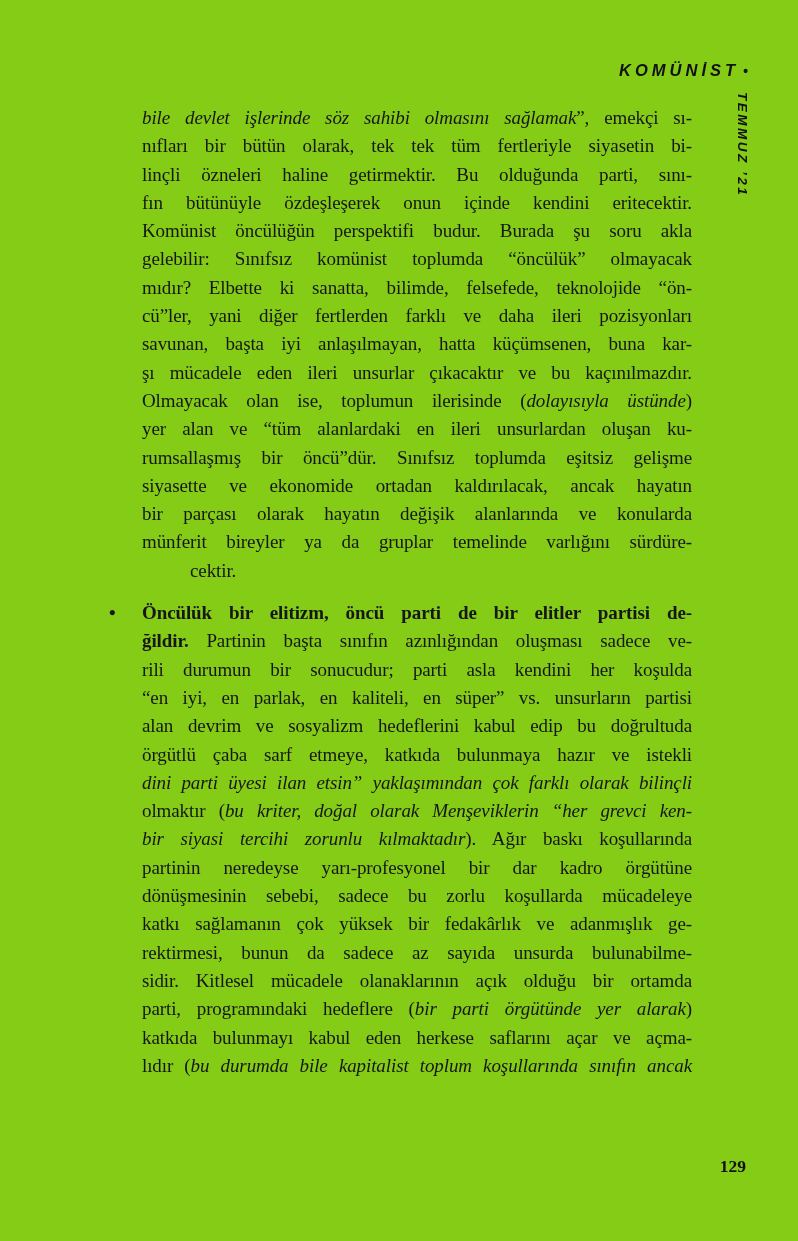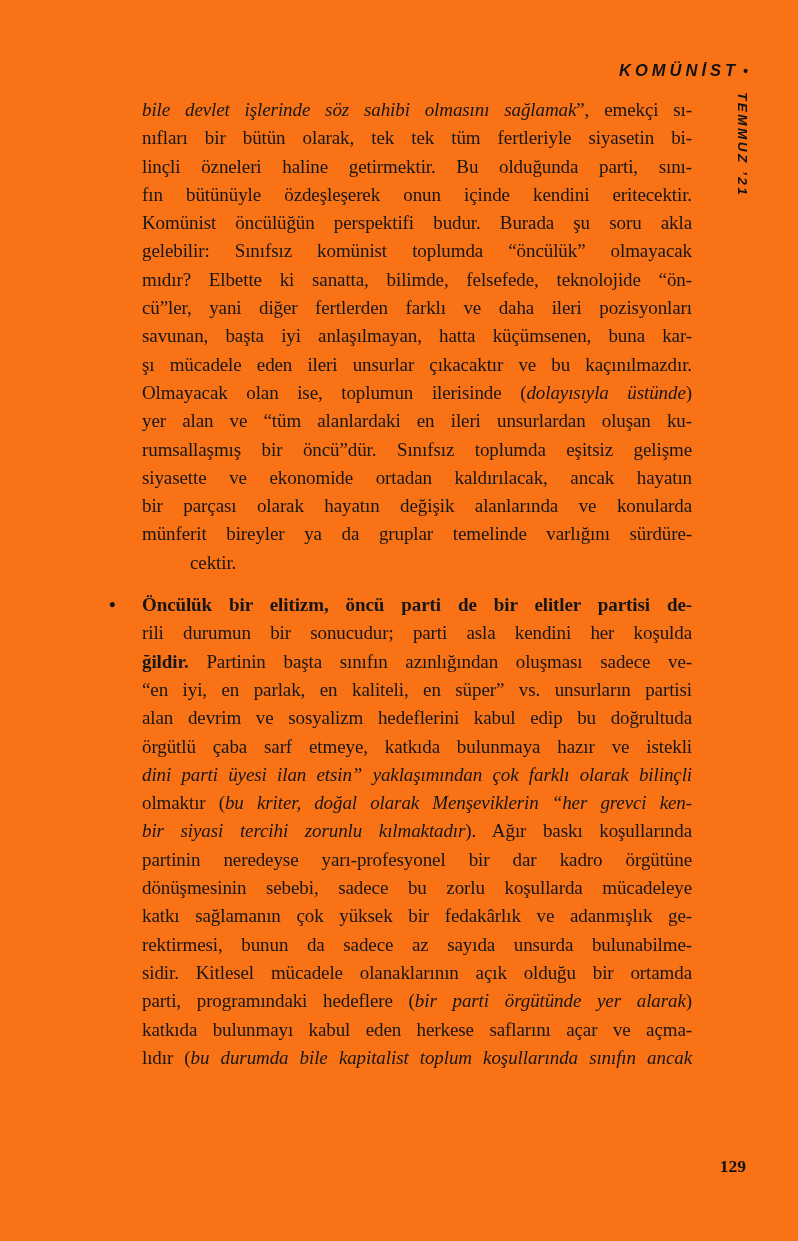--- a/index.html
+++ b/index.html
@@ -4,21 +4,21 @@
 <style>
   * { margin:0; padding:0; box-sizing:border-box; }
   html,body { width:798px; height:1241px; }
   body {
     background:#ffffff;
     font-family:"Liberation Serif", serif;
     color:#161616;
     position:relative;
     overflow:hidden;
   }
-  .page { position:absolute; inset:0; background:#f97316; }
+  .page { position:absolute; inset:0; background:#84cc16; }
 
   .header {
     position:absolute; top:61px; right:50px;
     font-family:"Liberation Sans", sans-serif;
     font-weight:bold; font-style:italic;
     font-size:16.5px; letter-spacing:4px;
     color:#111;
     white-space:nowrap;
   }
   .hdr-bullet { font-size:14px; letter-spacing:0; margin-left:4px; }
@@ -27,21 +27,21 @@
     position:absolute; top:92px; right:48px;
     writing-mode:vertical-rl;
     font-family:"Liberation Sans", sans-serif;
     font-weight:bold; font-style:italic;
     font-size:13.5px; letter-spacing:2.5px;
     color:#111;
     white-space:nowrap;
   }
 
   .body-text {
-    position:absolute; left:142px; top:96px; width:550px;
+    position:absolute; left:142px; top:104px; width:550px;
     font-size:19px; line-height:28.3px;
     letter-spacing:-0.1px;
   }
   .line { text-align:justify; text-align-last:justify; min-height:28.3px; }
   .line.last { text-align-last:left;margin-left:48px; }
   .it { font-style:italic; }
   .bd { font-weight:bold; }
 
   .bullet-item { position:relative; margin-top:14px; }
   .bullet-marker {
@@ -84,22 +84,22 @@
         <div class="line"><span>siyasette ve ekonomide ortadan kaldırılacak, ancak hayatın</span></div>
         <div class="line"><span>bir parçası olarak hayatın değişik alanlarında ve konularda</span></div>
         <div class="line"><span>münferit bireyler ya da gruplar temelinde varlığını sürdüre-</span></div>
         <div class="line last"><span>cektir.</span></div>
       </div>
 
     <div class="bullet-item">
       <span class="bullet-marker">•</span>
       <div class="bullet-text">
           <div class="line"><span class="bd">Öncülük bir elitizm, öncü parti de bir elitler partisi de-</span></div>
+          <div class="line"><span class="bd">ğildir.</span><span> Partinin başta sınıfın azınlığından oluşması sadece ve-</span></div>
           <div class="line"><span>rili durumun bir sonucudur; parti asla kendini her koşulda</span></div>
-          <div class="line"><span class="bd">ğildir.</span><span> Partinin başta sınıfın azınlığından oluşması sadece ve-</span></div>
           <div class="line"><span>“en iyi, en parlak, en kaliteli, en süper” vs. unsurların partisi</span></div>
           <div class="line"><span>alan devrim ve sosyalizm hedeflerini kabul edip bu doğrultuda</span></div>
           <div class="line"><span>örgütlü çaba sarf etmeye, katkıda bulunmaya hazır ve istekli</span></div>
           <div class="line"><span class="it">dini parti üyesi ilan etsin” yaklaşımından çok farklı olarak bilinçli</span></div>
           <div class="line"><span>olmaktır (</span><span class="it">bu kriter, doğal olarak Menşeviklerin “her grevci ken-</span></div>
           <div class="line"><span class="it">bir siyasi tercihi zorunlu kılmaktadır</span><span>). Ağır baskı koşullarında</span></div>
           <div class="line"><span>partinin neredeyse yarı-profesyonel bir dar kadro örgütüne</span></div>
           <div class="line"><span>dönüşmesinin sebebi, sadece bu zorlu koşullarda mücadeleye</span></div>
           <div class="line"><span>katkı sağlamanın çok yüksek bir fedakârlık ve adanmışlık ge-</span></div>
           <div class="line"><span>rektirmesi, bunun da sadece az sayıda unsurda bulunabilme-</span></div>

